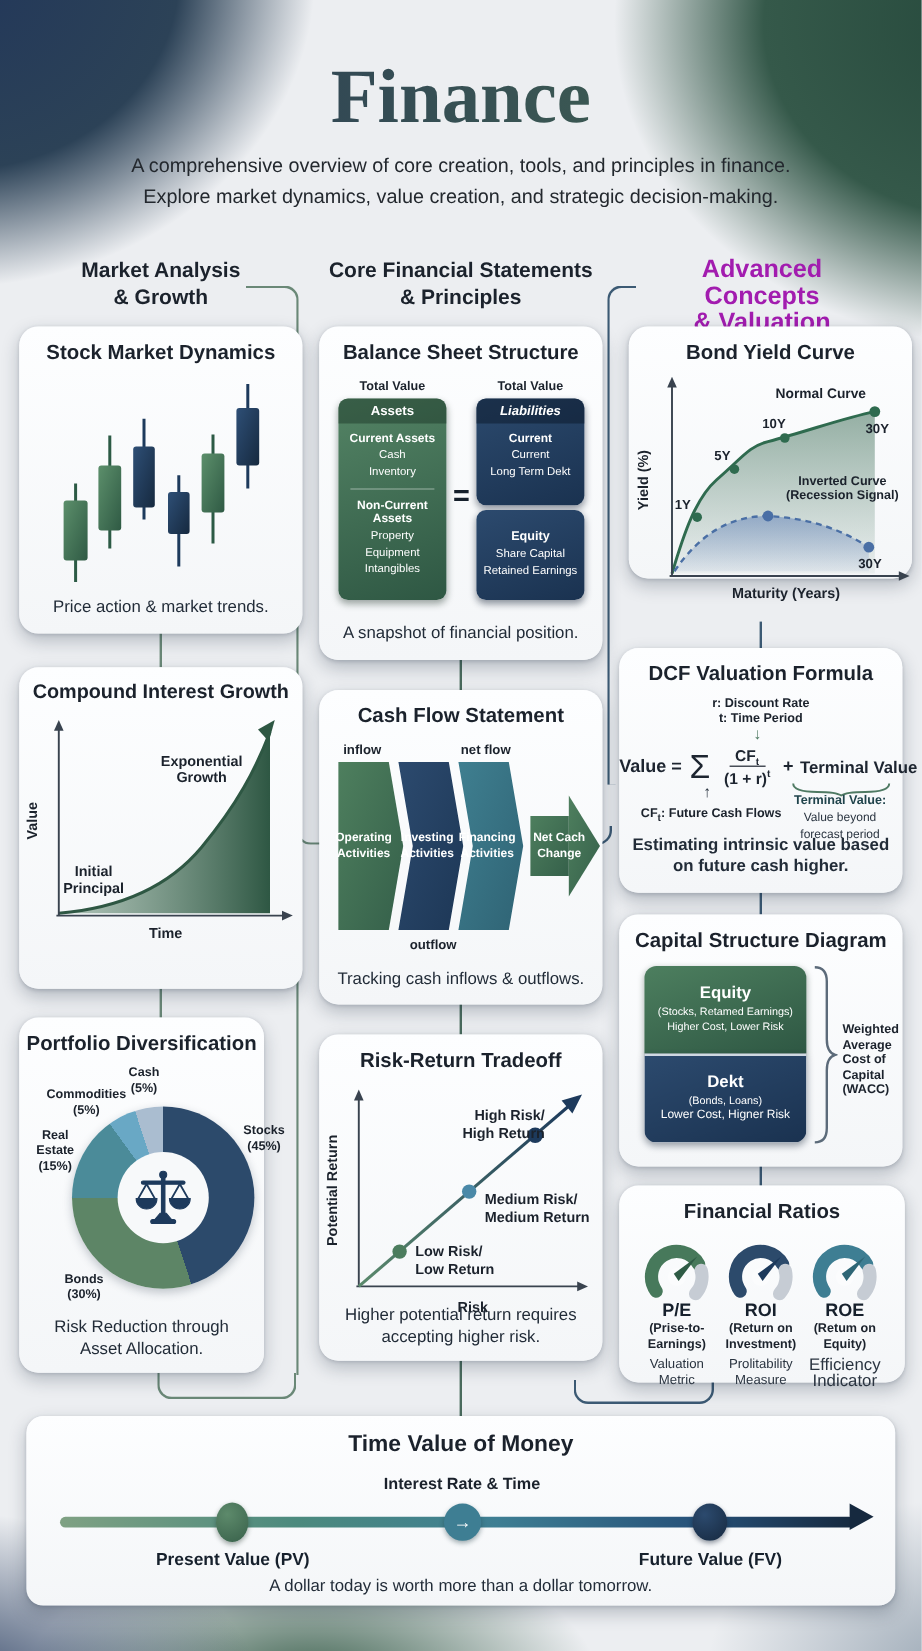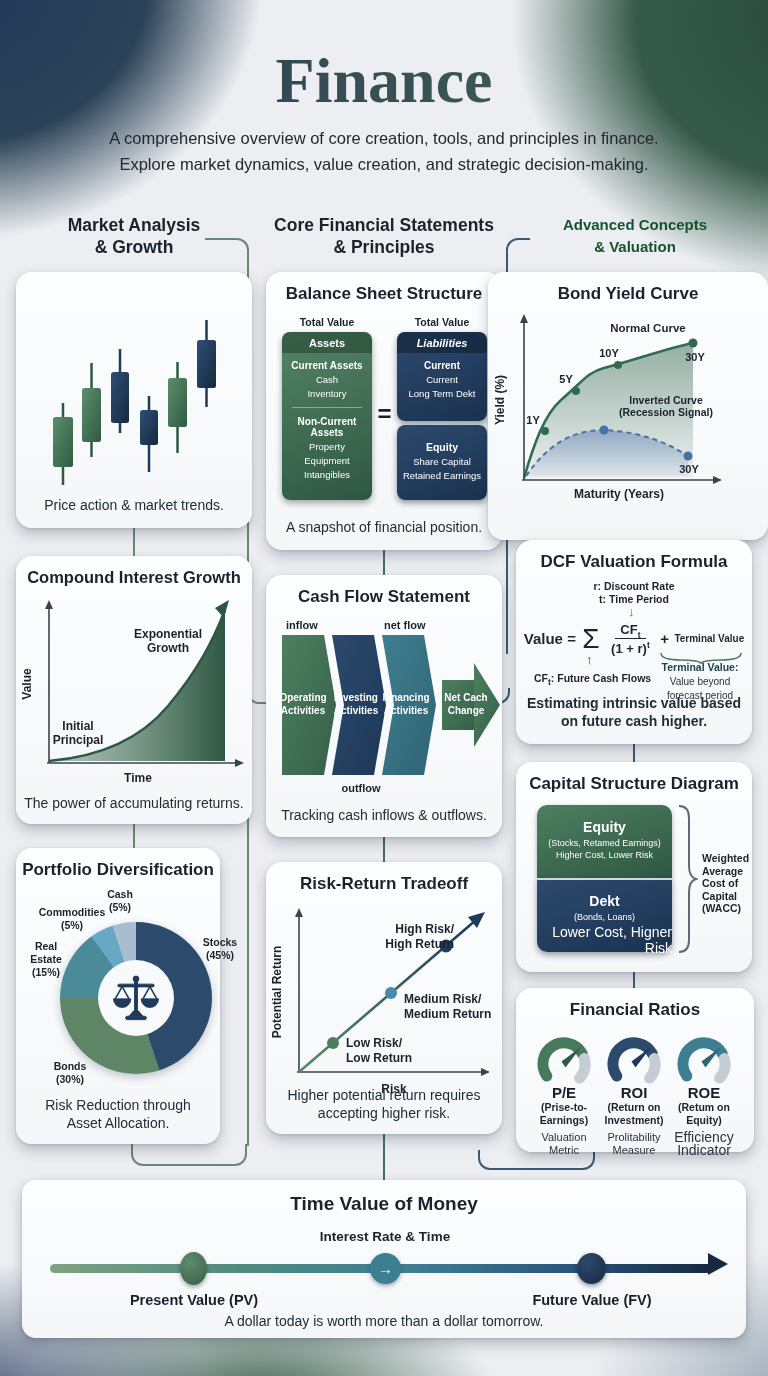--- a/index.html
+++ b/index.html
@@ -47,41 +47,42 @@
 <div class="abs ctr" style="left:0;right:0;top:155px;font-size:16.5px;font-weight:500;color:#23282e;">Explore market dynamics, value creation, and strategic decision-making.</div>
 
 <div class="abs ctr" style="left:36px;top:214px;width:196px;font-size:17.5px;font-weight:bold;line-height:22px;color:#1b222c;">
   <span>Market Analysis</span><br>
   <span>&amp; Growth</span>
 </div>
 <div class="abs ctr" style="left:266px;top:214px;width:236px;font-size:17.5px;font-weight:bold;line-height:22px;color:#1b222c;">
   <span>Core Financial Statements</span><br>
   <span>&amp; Principles</span>
 </div>
-<div class="abs ctr" style="left:537px;top:214px;width:196px;font-size:15px;font-weight:bold;line-height:22px;color:#14532d;">
+<div class="abs ctr" style="left:537px;top:214px;width:196px;font-size:21px;font-weight:bold;line-height:22px;color:#a21caf;">
   <span>Advanced Concepts</span><br>
   <span>&amp; Valuation</span>
 </div>
 
 <div class="conn" style="left:205px;top:238px;width:42px;height:906px;border-top:2px solid #6a8877;border-right:2px solid #6a8877;border-top-right-radius:12px;"></div>
 <div class="conn" style="left:247px;top:688px;width:18px;height:14px;border-left:2px solid #6a8877;border-bottom:2px solid #6a8877;border-bottom-left-radius:12px;"></div>
 <div class="conn" style="left:506px;top:238px;width:22px;height:414px;border-top:2px solid #3c5a74;border-left:2px solid #3c5a74;border-top-left-radius:12px;"></div>
 <div class="conn" style="left:494px;top:688px;width:14px;height:14px;border-right:2px solid #3c5a74;border-bottom:2px solid #3c5a74;border-bottom-right-radius:12px;"></div>
 <div class="conn" style="left:133px;top:528px;width:2px;height:28px;background:#6a8877;"></div>
 <div class="conn" style="left:133px;top:824px;width:2px;height:24px;background:#6a8877;"></div>
 <div class="conn" style="left:383px;top:550px;width:2px;height:25px;background:#4a6b5d;"></div>
 <div class="conn" style="left:383px;top:837px;width:2px;height:25px;background:#4a6b5d;"></div>
 <div class="conn" style="left:383px;top:1134px;width:2px;height:46px;background:#4a6b5d;"></div>
 <div class="conn" style="left:633px;top:518px;width:2px;height:22px;background:#3c5a74;"></div>
 <div class="conn" style="left:633px;top:744px;width:2px;height:18px;background:#3c5a74;"></div>
 <div class="conn" style="left:633px;top:972px;width:2px;height:16px;background:#3c5a74;"></div>
 <div class="conn" style="left:131px;top:1144px;width:112px;height:20px;border-left:2px solid #6a8877;border-right:2px solid #6a8877;border-bottom:2px solid #6a8877;border-bottom-left-radius:12px;border-bottom-right-radius:12px;"></div>
 <div class="conn" style="left:478px;top:1150px;width:113px;height:18px;border-left:2px solid #3c5a74;border-right:2px solid #3c5a74;border-bottom:2px solid #3c5a74;border-bottom-left-radius:12px;border-bottom-right-radius:12px;"></div>
 
 <div class="card" style="left:16px;top:272px;width:236px;height:256px;">
+  <div class="ct">Stock Market Dynamics</div>
   <svg class="abs" style="left:0;top:36px;" width="236" height="184" viewBox="0 0 236 184">
     <defs>
       <linearGradient id="gGreen" x1="0" y1="0" x2="1" y2="1">
         <stop offset="0" stop-color="#5c8f6b"></stop>
           <stop offset="1" stop-color="#2f5a44"></stop>
       </linearGradient>
       <linearGradient id="gNavy" x1="0" y1="0" x2="1" y2="1">
         <stop offset="0" stop-color="#2e4f76"></stop>
           <stop offset="1" stop-color="#16293f"></stop>
       </linearGradient>
@@ -134,21 +135,21 @@
 
   <div class="abs" style="left:131px;top:153px;width:90px;height:75px;border-radius:8px;background:linear-gradient(160deg,#2c4a6e 0%,#1a3250 100%);box-shadow:0 3px 6px rgba(10,25,45,.45);color:#fff;text-align:center;">
     <div style="font-size:10.5px;font-weight:bold;margin-top:16px;">Equity</div>
     <div style="font-size:9.5px;margin-top:3px;">Share Capital</div>
     <div style="font-size:9.5px;margin-top:3px;">Retained Earnings</div>
   </div>
 
   <div class="cap" style="bottom:14px;font-size:14px;">A snapshot of financial position.</div>
 </div>
 
-<div class="card" style="left:488px;top:272px;width:236px;height:268px;padding-left:44px;">
+<div class="card" style="left:524px;top:272px;width:236px;height:210px;">
   <div class="ct">Bond Yield Curve</div>
   <svg class="abs" style="left:0;top:0;" width="236" height="246" viewBox="0 0 236 246">
     <defs>
       <linearGradient id="gNormFill" x1="0" y1="0" x2="0" y2="1">
         <stop offset="0" stop-color="#41705a" stop-opacity=".55"></stop>
           <stop offset="1" stop-color="#41705a" stop-opacity=".06"></stop>
       </linearGradient>
       <linearGradient id="gInvFill" x1="0" y1="0" x2="0" y2="1">
         <stop offset="0" stop-color="#5b7cb8" stop-opacity=".5"></stop>
           <stop offset="1" stop-color="#5b7cb8" stop-opacity=".08"></stop>
@@ -205,21 +206,20 @@
     </g>
     <polygon points="33,44 29,53 37,53" fill="#39434f"></polygon>
     <polygon points="228,207 219,203 219,211" fill="#39434f"></polygon>
     <text class="pt-t" x="152" y="82" text-anchor="middle" style="font-size:12px;">Exponential</text>
     <text class="pt-t" x="152" y="96" text-anchor="middle" style="font-size:12px;">Growth</text>
     <text class="pt-t" x="62" y="174" text-anchor="middle" style="font-size:12px;">Initial</text>
     <text class="pt-t" x="62" y="188" text-anchor="middle" style="font-size:12px;">Principal</text>
     <text class="axis-t" x="122" y="226" text-anchor="middle">Time</text>
     <text class="axis-t" x="0" y="0" text-anchor="middle" transform="translate(15,128) rotate(-90)">Value</text>
   </svg>
-  <div class="cap" style="bottom:12px;font-size:14px;">The power of accumulating returns.</div>
 </div>
 
 <div class="card" style="left:266px;top:575px;width:236px;height:262px;">
   <div class="ct">Cash Flow Statement</div>
   <div class="abs lblxs" style="left:20px;top:44px;font-size:11px;">inflow</div>
   <div class="abs lblxs" style="left:118px;top:44px;font-size:11px;">net flow</div>
   <svg class="abs" style="left:0;top:0;" width="236" height="262" viewBox="0 0 236 262">
     <defs>
       <linearGradient id="gSegG" x1="0" y1="0" x2="1" y2="1">
           <stop offset="0" stop-color="#4e7f5e"></stop>
@@ -262,21 +262,21 @@
   </div>
   <div class="abs" style="left:112px;top:64px;color:#4f7a63;font-size:13px;font-weight:bold;">↓</div>
   <div class="abs" style="left:0;top:82px;width:236px;text-align:center;white-space:nowrap;">
     <span style="font-size:15px;font-weight:bold;vertical-align:middle;">Value =</span>
     <span style="font-size:28px;vertical-align:middle;font-weight:500;padding:0 2px;">Σ</span>
     <span class="frac">
       <span class="num"><span>CF</span><sub>t</sub></span><br>
       <span class="den"><span>(1 + r)</span><sup>t</sup></span>
     </span>
     <span style="font-size:15px;font-weight:bold;vertical-align:middle;padding:0 1px;">+</span>
-    <span style="font-size:10px;font-weight:bold;vertical-align:middle;">Terminal Value</span>
+    <span style="font-size:14px;font-weight:bold;vertical-align:middle;">Terminal Value</span>
   </div>
   <svg class="abs" style="left:143px;top:112px;" width="84" height="12" viewBox="0 0 84 12">
     <path d="M2,1 Q2,8 22,8 Q38,8 42,11 Q46,8 62,8 Q82,8 82,1" fill="none" stroke="#4f7a63" stroke-width="1.6"></path>
   </svg>
   <div class="abs" style="left:70px;top:112px;color:#2a3440;font-size:13px;font-weight:bold;">↑</div>
   <div class="abs lblxs" style="left:18px;top:132px;font-size:10.5px;">
     <span>CF</span><sub>t</sub><span>: Future Cash Flows</span>
   </div>
   <div class="abs ctr" style="left:136px;top:120px;width:96px;line-height:11.5px;">
     <span style="font-size:10.5px;font-weight:bold;color:#20444c;">Terminal Value:</span><br>
@@ -360,21 +360,21 @@
 <div class="card" style="left:516px;top:762px;width:236px;height:210px;">
   <div class="ct">Capital Structure Diagram</div>
   <div class="abs ctr" style="left:21px;top:43px;width:135px;height:73px;border-radius:10px 10px 0 0;background:linear-gradient(160deg,#4d7f5f 0%,#2e5743 100%);color:#fff;box-shadow:0 2px 5px rgba(20,40,30,.35);">
     <div style="font-size:14px;font-weight:bold;margin-top:14px;">Equity</div>
     <div style="font-size:9px;margin-top:3px;">(Stocks, Retamed Earnings)</div>
     <div style="font-size:9px;margin-top:2px;">Higher Cost, Lower Risk</div>
   </div>
   <div class="abs ctr" style="left:21px;top:116px;width:135px;height:72px;border-radius:0 0 10px 10px;background:linear-gradient(160deg,#2c4a6e 0%,#1a3250 100%);color:#fff;box-shadow:0 3px 6px rgba(10,25,45,.4);border-top:2px solid rgba(240,245,250,.85);">
     <div style="font-size:14px;font-weight:bold;margin-top:13px;">Dekt</div>
     <div style="font-size:9px;margin-top:3px;">(Bonds, Loans)</div>
-    <div style="font-size:14px;margin-top:2px;text-align:right;">Lower Cost, Higner Risk</div>
+    <div style="font-size:10px;margin-top:2px;">Lower Cost, Higner Risk</div>
   </div>
   <svg class="abs" style="left:160px;top:42px;" width="22" height="150" viewBox="0 0 22 150">
     <path d="M3,2 Q13,2 13,14 L13,62 Q13,73 20,75 Q13,77 13,88 L13,136 Q13,148 3,148" fill="none" stroke="#5c6b7a" stroke-width="2"></path>
   </svg>
   <div class="abs" style="left:186px;top:90px;font-size:10.5px;font-weight:bold;line-height:12.5px;color:#1b222c;">
     <span>Weighted</span><br><span>Average</span><br>
     <span>Cost of</span><br><span>Capital</span><br>
     <span>(WACC)</span>
   </div>
 </div>

